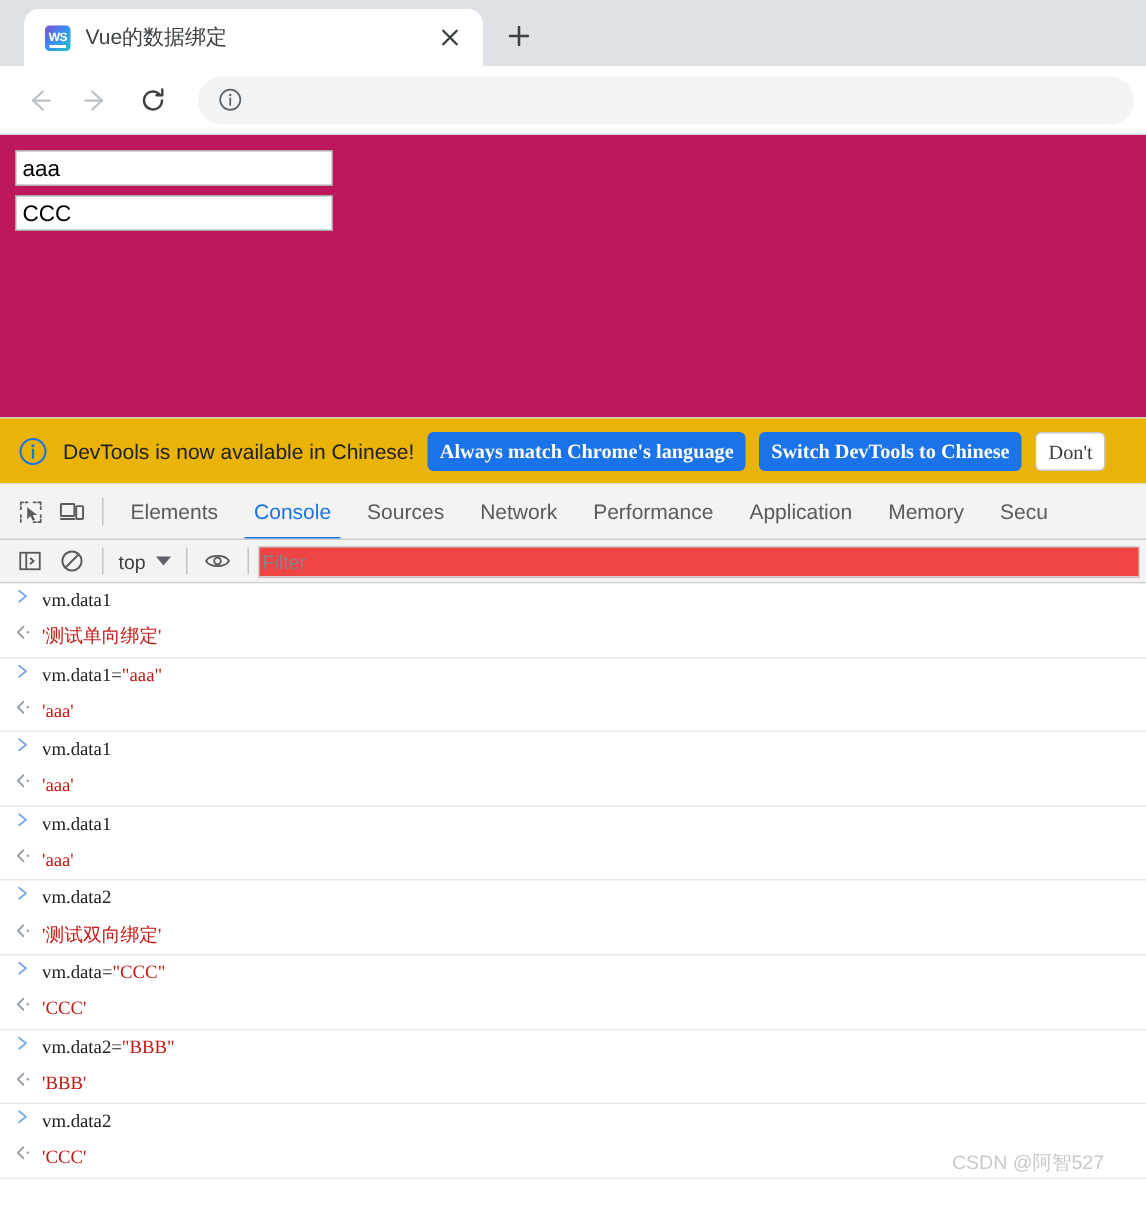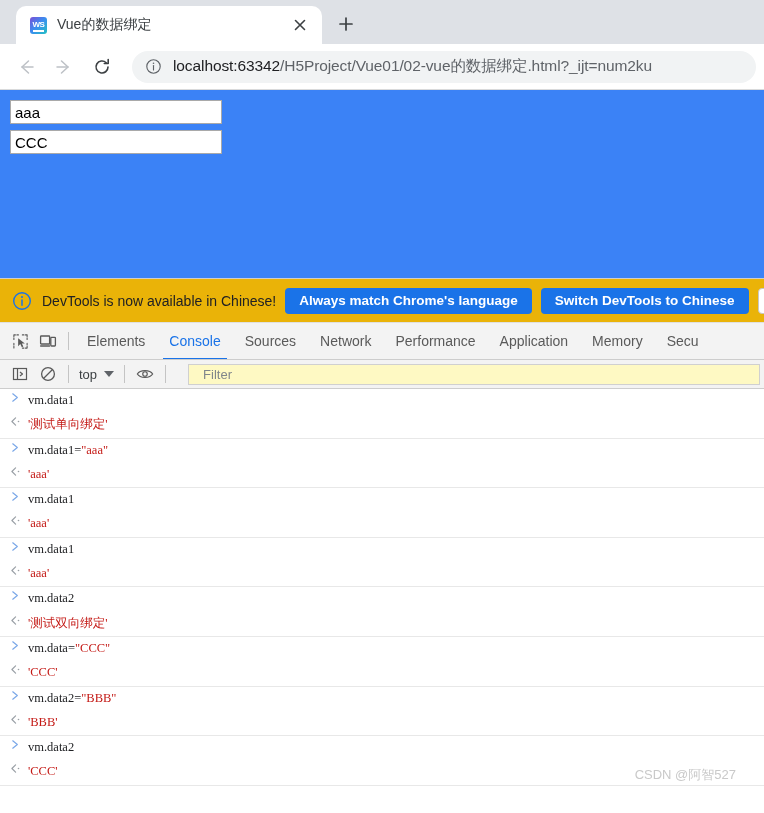--- a/index.html
+++ b/index.html
@@ -114,21 +114,21 @@
     white-space: nowrap;
     overflow: hidden;
     letter-spacing: -0.1px;
   }
   .omnibox-url .host { color: #202124; }
   .omnibox-url .path { color: #5f6368; }
 
   
   .page-viewport {
     height: 188px;
-    background: #3b82f6;
+    background: #be185d;
     padding: 10px 0 0 10px;
     position: relative;
   }
   .page-input {
     display: block;
     width: 212px;
     height: 24px;
     margin-bottom: 6px;
     border: 1px solid #a9a9a9;
     background: #ffffff;
@@ -169,23 +169,23 @@
   .dt-btn {
     flex: 0 0 auto;
     margin-left: 9px;
     height: 26px;
     background: #1a73e8;
     color: #ffffff;
     font-size: 13.5px;
     font-weight: bold;
     border: none;
     border-radius: 4px;
-    padding: 0 14px;
+    padding: 0 8px;
     white-space: nowrap;
-    font-family: Liberation Sans, sans-serif;
+    font-family: Liberation Serif, serif;
     line-height: 26px;
   }
   .dt-btn.secondary {
     background: #ffffff;
     color: #3c4043;
     border: 1px solid #c6c6c6;
     font-weight: normal;
   }
 
   .dt-tabbar {
@@ -248,28 +248,28 @@
   .ctx-select .caret {
     margin-left: 7px;
     width: 0; height: 0;
     border-left: 5px solid transparent;
     border-right: 5px solid transparent;
     border-top: 6px solid #5f6368;
   }
   .filter-input {
     flex: 1 1 auto;
     height: 21px;
-    margin-left: 16px;
+    margin-left: 0;
     margin-right: 4px;
     border: 1px solid #d0d0d0;
-    background: #fef9c3;
+    background: #ef4444;
     font-family: "Liberation Sans", sans-serif;
     font-size: 13px;
     color: #202124;
-    padding: 0 14px;
+    padding: 0 2px;
     border-radius: 0;
     outline: none;
   }
   .filter-input::placeholder { color: #80868b; }
 
   .console-body {
     flex: 1 1 auto;
     background: #ffffff;
     overflow: hidden;
     position: relative;
@@ -362,23 +362,20 @@
       </svg>
     </div>
     <div class="omnibox">
       <span class="omnibox-icon">
         <svg width="17" height="17" viewBox="0 0 18 18" aria-hidden="true">
           <circle cx="9" cy="9" r="7.1" stroke="#5f6368" stroke-width="1.2" fill="none"></circle>
           <circle cx="9" cy="5.6" r="0.85" fill="#5f6368"></circle>
           <path d="M9 8 L9 12.7" stroke="#5f6368" stroke-width="1.2" stroke-linecap="round"></path>
         </svg>
       </span>
-      <span class="omnibox-url">
-        <span class="host">localhost:63342</span><span class="path">/H5Project/Vue01/02-vue的数据绑定.html?_ijt=num2ku</span>
-      </span>
     </div>
   </div>
 </div>
 
 <div class="page-viewport">
   <input class="page-input" type="text" value="aaa" style="">
   <input class="page-input" type="text" value="CCC" style="">
 </div>
 
 <div class="devtools">

